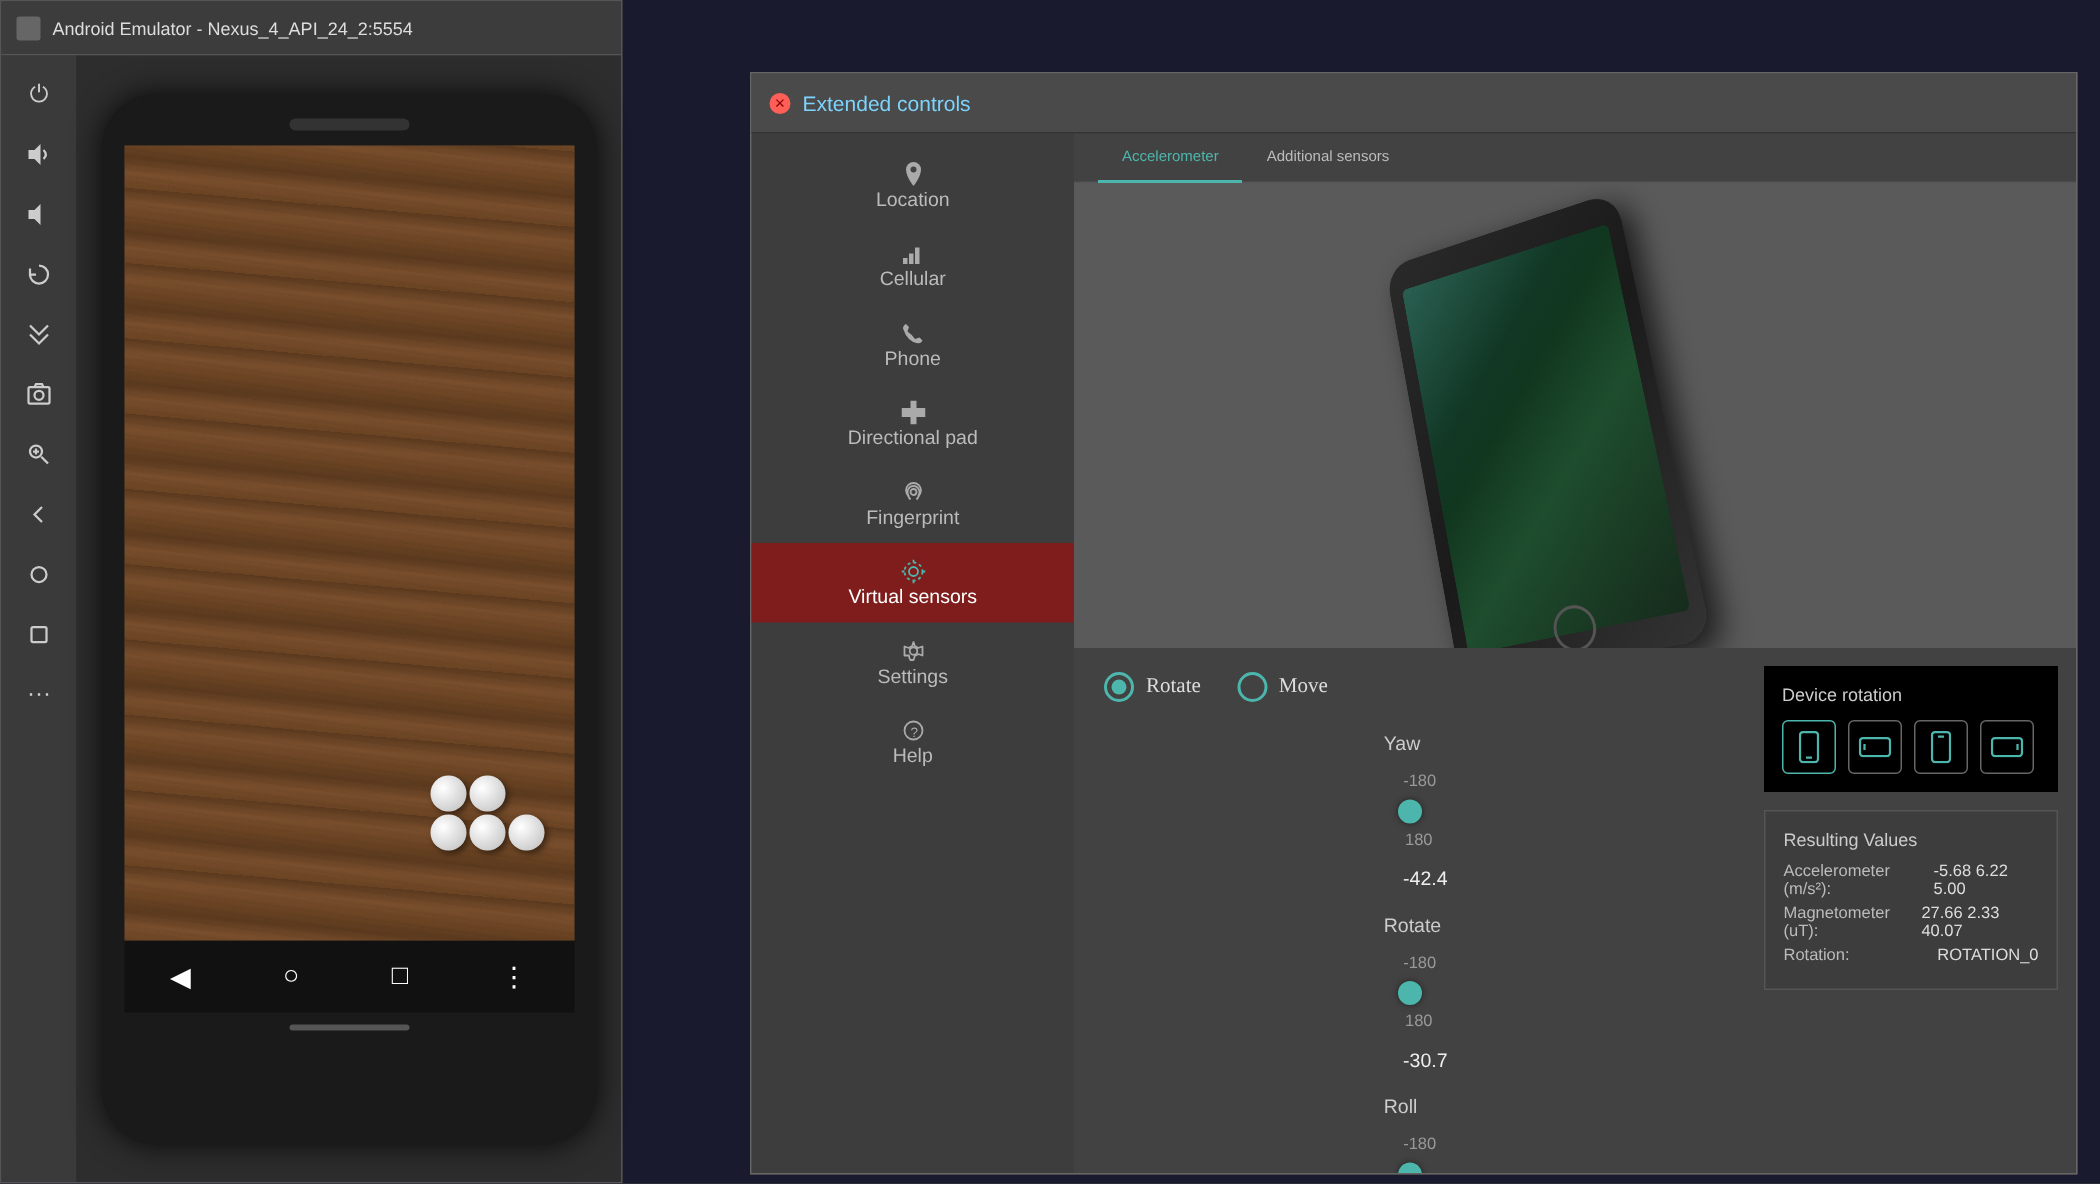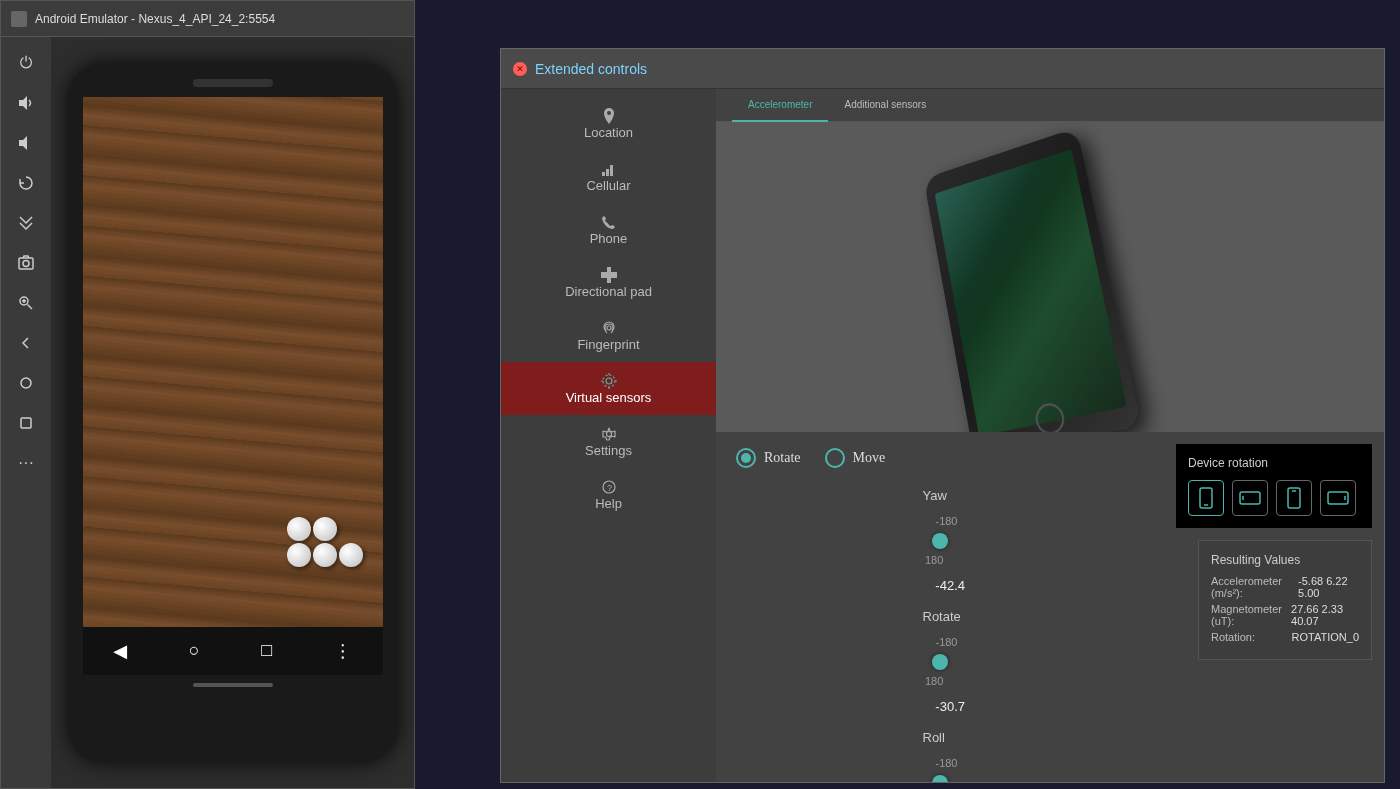--- a/index.html
+++ b/index.html
@@ -409,20 +409,21 @@
       top: 50%;
       transform: translate(-50%, -50%);
       cursor: pointer;
       box-shadow: 0 0 4px rgba(0,0,0,0.5);
     }
     .slider-max {
       color: #999;
       font-size: 11px;
       width: 30px;
       flex-shrink: 0;
+      text-align: right;
     }
     .slider-value {
       width: 50px;
       text-align: right;
       color: #eee;
       font-size: 13px;
       flex-shrink: 0;
     }
 
     
@@ -461,21 +462,20 @@
       font-size: 18px;
     }
     .rot-icon.active {
       border-color: #4db6ac;
     }
 
     .resulting-values {
       background: #3d3d3d;
       padding: 12px;
       border: 1px solid #555;
-      margin-left: 22px;
     }
     .rv-title {
       color: #ccc;
       font-size: 12px;
       margin-bottom: 8px;
     }
     .rv-row {
       display: flex;
       justify-content: space-between;
       margin-bottom: 4px;

